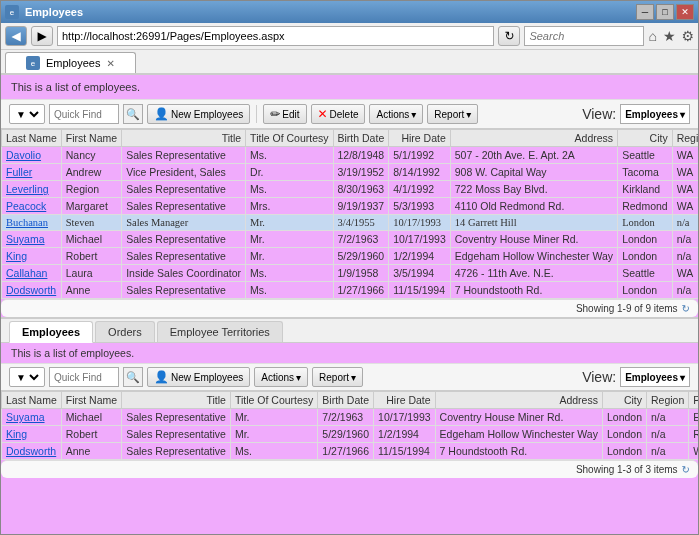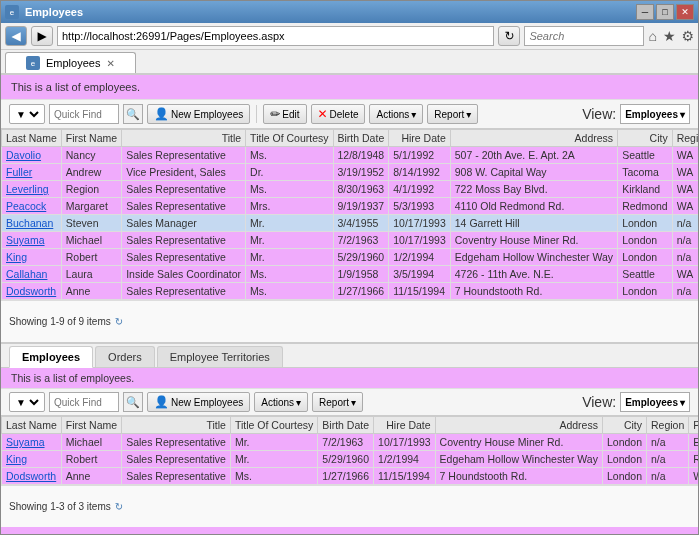--- a/index.html
+++ b/index.html
@@ -42,24 +42,24 @@
     .toolbar-btn .icon { font-size: 12px; }
     .toolbar-separator { width: 1px; height: 18px; background: #ccc; margin: 0 2px; }
     .view-label { font-size: 14px; color: #333; }
     .view-dropdown { display: flex; align-items: center; gap: 2px; border: 1px solid #aaa; padding: 0 4px; height: 20px; font-size: 10px; font-weight: bold; background: white; cursor: pointer; }
     .ml-auto { margin-left: auto; }
 
     
     .data-table { width: 100%; border-collapse: collapse; font-size: 10.5px; }
     .data-table th { background: #e8e8e8; border: 1px solid #ccc; padding: 2px 4px; text-align: right; font-weight: normal; color: #333; white-space: nowrap; }
     .data-table td { border: 1px solid #ddd; padding: 2px 4px; white-space: nowrap; color: #333; }
-    .data-table tr.selected td { background: #c5d9f1; }
+    .data-table tr.selected td { background: #c5d9f1; font-family: Liberation Serif, serif; }
     .table-link { color: #15c; text-decoration: underline; cursor: pointer; text-align: right; }
 
-    .table-footer { display: flex; justify-content: flex-start; align-items: center; padding: 15px 8px; font-size: 10px; color: #333; border-top: 1px solid #ddd; background: #f9f9f9; gap: 4px; }
+    .table-footer { display: flex; justify-content: flex-end; align-items: center; padding: 3px 8px; font-size: 10px; color: #333; border-top: 1px solid #ddd; background: #f9f9f9; gap: 4px; border-radius: 6px; }
     .refresh-icon { color: #4a7fb5; cursor: pointer; }
 
     
     .tabs-section { border-top: 2px solid #ccc; }
     .tab-headers { display: flex; gap: 0; padding: 0 8px; background: #f0f0f0; border-bottom: 1px solid #ccc; }
     .tab-header { padding: 4px 12px; font-size: 11px; cursor: pointer; border: 1px solid #ccc; border-bottom: none; margin-right: 2px; border-radius: 3px 3px 0 0; background: white; margin-top: 2px; }
     .tab-header.active { background: white; font-weight: bold; border-bottom: 1px solid white; margin-bottom: -1px; z-index: 1; }
     .tab-header.inactive { background: #e0e0e0; color: #333; }
 
     .sub-page-header { padding: 4px 10px; font-size: 10.5px; color: #333; border-bottom: 1px solid #e0e0e0; }

